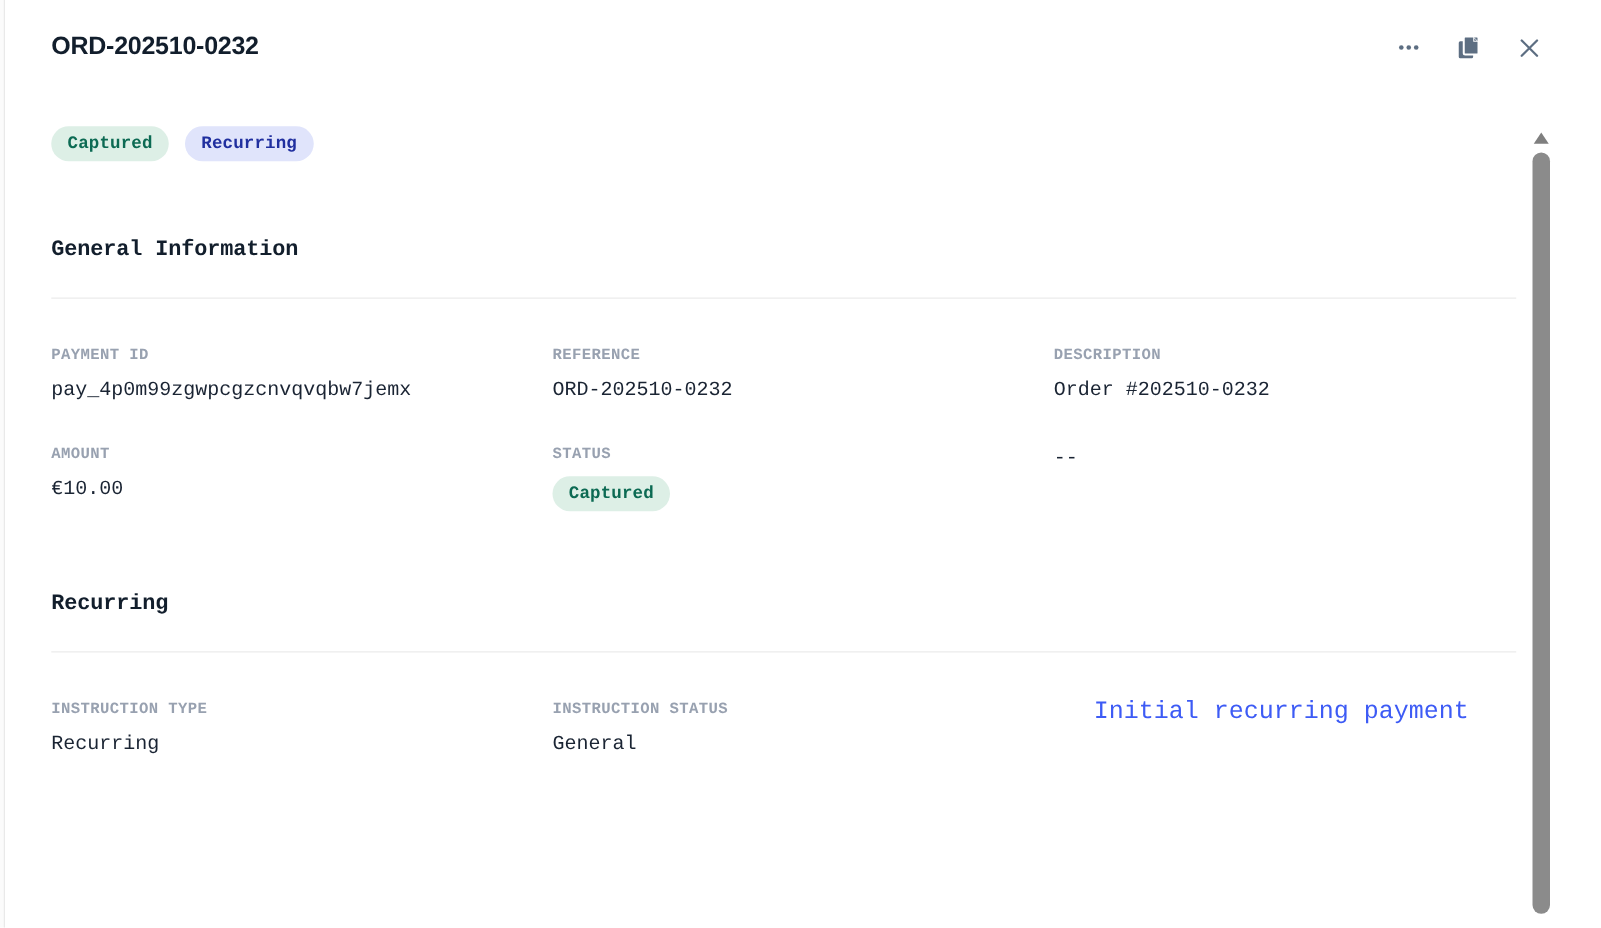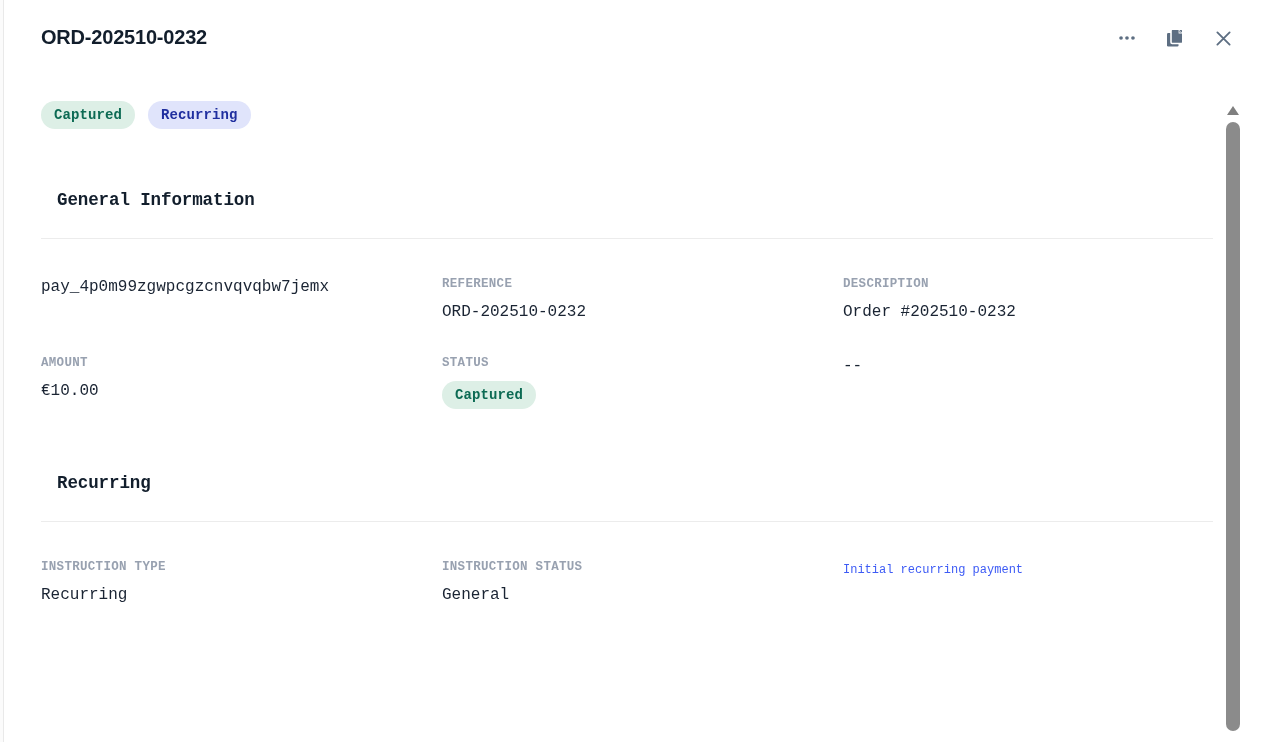--- a/index.html
+++ b/index.html
@@ -43,21 +43,21 @@
   .badges-row { display: flex; gap: 13px; }
   .badge {
     display: inline-block; font-size: 14px; font-weight: 700;
     line-height: 18px; padding: 5px 13px; border-radius: 14px;
     letter-spacing: 0.1px;
   }
   .badge.success { background: var(--success-bg, #ddefe6); color: var(--success-text, #0c6a53); }
   .badge.info    { background: var(--info-bg, #e0e4fb);    color: var(--info-text, #202f9f); }
 
   .section-heading {
-    margin: 16px; font-size: 17.5px; font-weight: 700;
+    margin: 0; font-size: 17.5px; font-weight: 700;
     color: var(--heading-text, #121e2c); letter-spacing: -0.1px;
   }
   .section-heading.first { margin-top: 61px; }
   .section-heading.second { margin-top: 64px; }
   .divider {
     border: none; border-top: 1px solid var(--divider, #ececec);
     margin: 28px 0 0 0; height: 0;
   }
   .field-grid {
     margin-top: 38px;
@@ -68,22 +68,22 @@
     font-size: 12.5px; font-weight: 700; letter-spacing: 0.3px;
     color: var(--label-text, #98a1b0); text-transform: uppercase;
     margin: 0 0 11px 0;
   }
   .field-value {
     font-size: 16px; font-weight: 400; color: var(--value-text, #1a2433);
     margin: 0; line-height: 20px;
   }
   .field-value.badge-holder { margin-top: 4px; }
   .detail-link {
-    font-size: 12px; color: var(--link, #3d5bf5);
-    text-decoration: none; cursor: pointer; line-height: 20px;
+    font-size: 20px; color: var(--link, #3d5bf5);
+    text-decoration: none; cursor: pointer; line-height: 20px; margin-left: 32px;
   }
 
   
   .scrollbar {
     position: absolute; right: 41px; top: 103px; bottom: 0; width: 14px;
   }
   .scroll-arrow-up {
     position: absolute; top: 3px; left: 1px;
     width: 0; height: 0;
     border-left: 6px solid transparent; border-right: 6px solid transparent;
@@ -138,20 +138,21 @@
   <div class="badges-row">
     <span class="badge success">Captured</span>
     <span class="badge info">Recurring</span>
   </div>
 
   <section>
     <h2 class="section-heading first">General Information</h2>
     <hr class="divider">
     <div class="field-grid">
       <div>
+        <p class="field-label">PAYMENT ID</p>
         <p class="field-value">pay_4p0m99zgwpcgzcnvqvqbw7jemx</p>
       </div>
       <div>
         <p class="field-label">REFERENCE</p>
         <p class="field-value">ORD-202510-0232</p>
       </div>
       <div>
         <p class="field-label">DESCRIPTION</p>
         <p class="field-value">Order #202510-0232</p>
       </div>

